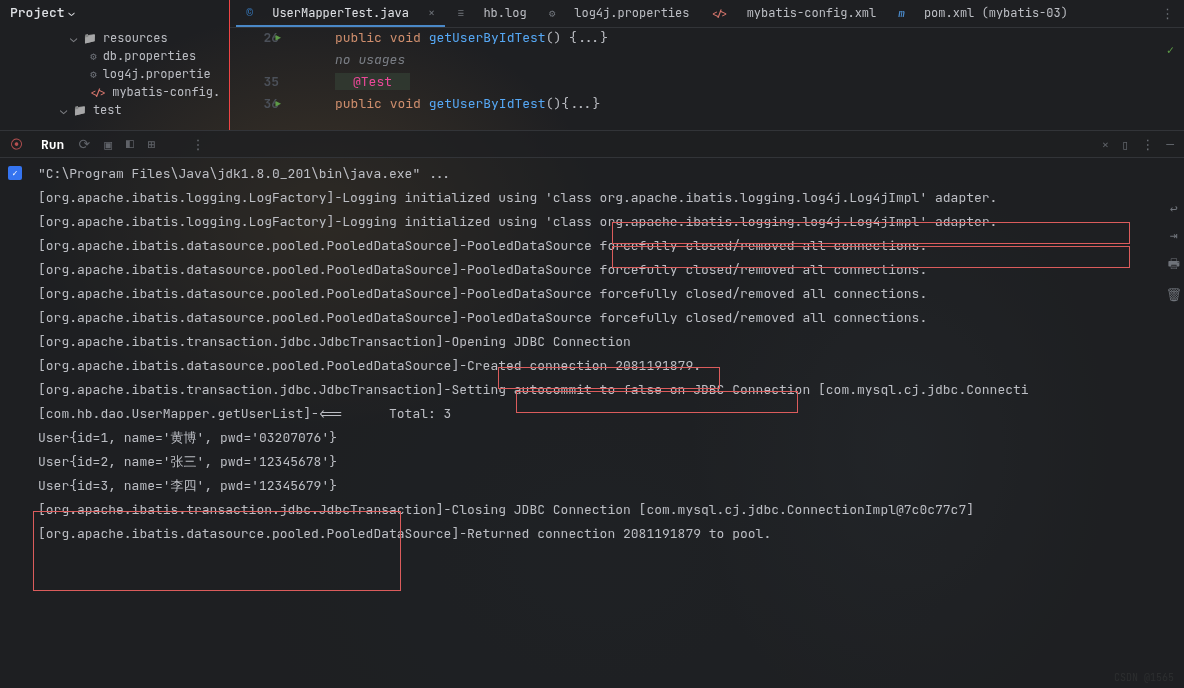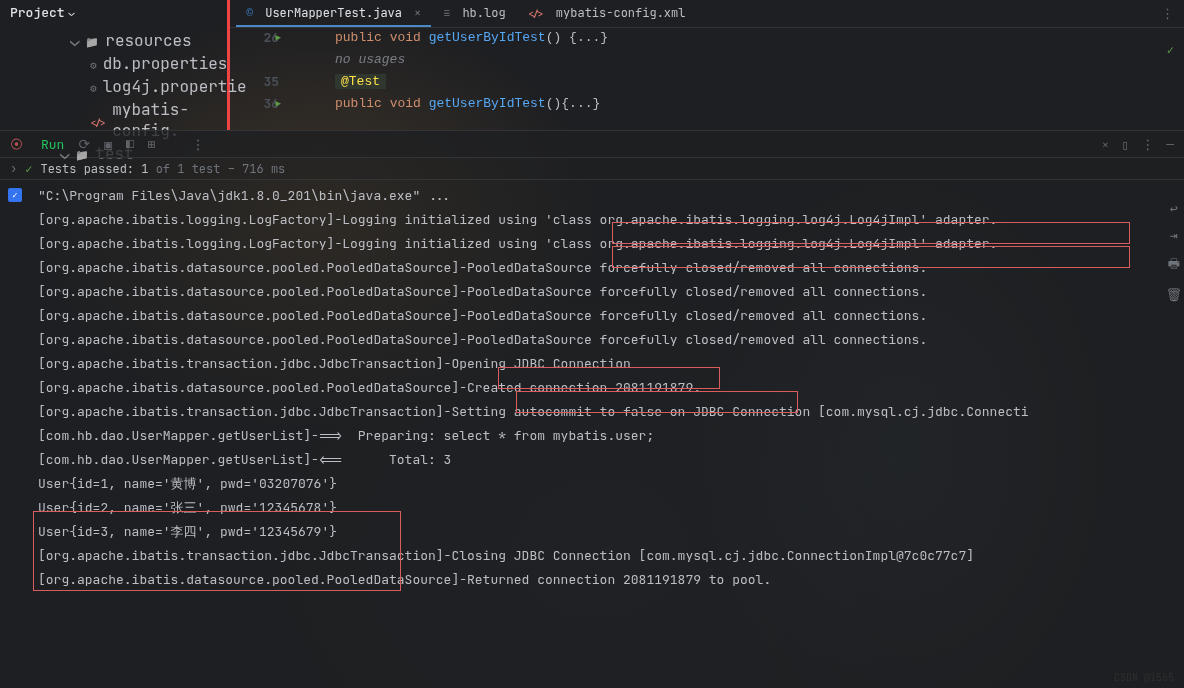--- a/index.html
+++ b/index.html
@@ -17,57 +17,57 @@
   position: absolute;
   inset: 0;
   background: radial-gradient(ellipse 400px 300px at 320px 220px, rgba(120,90,50,0.35), transparent 70%),
               radial-gradient(ellipse 300px 400px at 900px 450px, rgba(60,70,80,0.25), transparent 70%),
               radial-gradient(ellipse 500px 400px at 600px 550px, rgba(40,50,60,0.2), transparent 70%);
   pointer-events: none;
   z-index: 0;
 }
 .ide { position: relative; z-index: 1; display: flex; flex-direction: column; height: 100%; }
 .top-area { display: flex; height: 130px; }
-.sidebar { width: 230px; border-right: 3px solid #ef4444; }
+.sidebar { width: 230px; border-right: 1px solid #ef4444; }
 .project-header { padding: 4px 10px; color: #dfe1e5; font-weight: 500; display: flex; align-items: center; gap: 4px; }
 .project-header .chev { font-size: 10px; }
-.tree { font-size: 16px; color: #bcbec4; padding-top: 4px; }
+.tree { font-size: 12px; color: #bcbec4; padding-top: 4px; }
 .tree-item { display: flex; align-items: center; gap: 6px; padding: 1px 0 1px 50px; }
 .tree-item.file { padding-left: 90px; }
 .tree-item.test { padding-left: 60px; }
 .folder-icon::before { content: "📁"; font-size: 11px; opacity: 0.7; filter: grayscale(1); }
 .gear-icon::before { content: "⚙"; font-size: 11px; color: #6f737a; }
 .xml-icon::before { content: "</>"; font-size: 9px; color: #d5756c; font-weight: bold; }
 .chev-down::before { content: "⌄"; opacity: 0.6; }
 .editor-area { flex: 1; display: flex; flex-direction: column; }
 .tabs { display: flex; align-items: center; height: 28px; border-bottom: 1px solid #323438; padding-left: 6px; gap: 2px; }
-.tab { display: flex; align-items: center; gap: 12px; padding: 0 10px; height: 27px; font-size: 12px; color: #bcbec4; border-bottom: 2px solid transparent; text-align: center; }
+.tab { display: flex; align-items: center; gap: 19px; padding: 0 10px; height: 27px; font-size: 12px; color: #bcbec4; border-bottom: 2px solid transparent; text-align: center; }
 .tab.active { color: #dfe1e5; border-bottom-color: #4a88c7; }
 .tab .close { color: #6f737a; font-size: 12px; }
 .tab-icon-c::before { content: "©"; color: #3574b5; font-size: 12px; }
 .tab-icon-txt::before { content: "≡"; color: #6f737a; }
 .tab-icon-m::before { content: "m"; color: #4a88c7; font-style: italic; font-weight: bold; font-size: 11px; }
 .more-tabs { margin-left: auto; color: #6f737a; padding: 0 10px; }
 .code-area { display: flex; flex: 1; font-family: "JetBrains Mono", Consolas, monospace; font-size: 13px; line-height: 20px; }
 .gutter { width: 65px; text-align: right; color: #4b5059; padding-right: 16px; position: relative; font-weight: bold; }
 .gutter-line { height: 22px; position: relative; }
 .gutter-run::after { content: "▶"; position: absolute; right: -2px; color: #5d9b47; font-size: 9px; }
 .gutter-check::after { content: "▶"; position: absolute; right: -2px; color: #5d9b47; font-size: 9px; }
 .code-lines { flex: 1; padding-left: 40px; }
-.code-line { height: 22px; white-space: pre; font-family: Liberation Mono, monospace; }
+.code-line { height: 22px; white-space: pre; }
 .kw-orange { color: #cf8e6d; }
 .kw-method { color: #56a8f5; }
-.kw-anno { background: rgba(50,60,50,0.8); color: #fde047; padding: 0 6px; }
+.kw-anno { background: rgba(50,60,50,0.8); color: #ec4899; padding: 0 18px; }
 .kw-gray { color: #7a7e85; font-style: italic; margin-top: 16px; }
 .kw-white { color: #bcbec4; }
 .check-indicator::before { content: "✓"; color: #5d9b47; font-size: 12px; }
 .run-bar { height: 28px; border-top: 1px solid #323438; border-bottom: 1px solid #323438; display: flex; align-items: center; padding: 0 10px; gap: 14px; background: rgba(30,31,34,0.8); }
 .run-bar .stop::before { content: "⟳"; color: #6f737a; font-size: 14px; }
 .run-bar .icon { color: #6f737a; font-size: 13px; opacity: 0.8; }
-.run-bar .run-label { color: #22c55e; font-weight: 400; margin-left: 4px; }
+.run-bar .run-label { color: #ffffff; font-weight: 700; margin-left: 4px; }
 .run-bar .dots::before { content: "⋮"; color: #6f737a; }
 .run-bar .right { margin-left: auto; display: flex; gap: 12px; }
 .run-bar .panel-icon::before { content: "▯"; }
 .tests-bar { height: 22px; display: flex; align-items: center; padding: 0 10px; gap: 8px; font-size: 12px; color: #bcbec4; border-bottom: 1px solid #323438; background: rgba(30,31,34,0.6); }
 .tests-bar .gt::before { content: "›"; color: #6f737a; }
 .green-check::before { content: "✓"; color: #5d9b47; font-weight: bold; }
 .tests-bar .dim { color: #6f737a; }
 .console { flex: 1; overflow: hidden; position: relative; font-family: "JetBrains Mono", Consolas, monospace; font-size: 13px; line-height: 24px; padding: 4px 0 0 38px; background: rgba(30,31,34,0.5); }
 .console-line { white-space: pre; color: #bcbec4; position: relative; }
 .blue-tag { position: absolute; left: -30px; top: 4px; width: 14px; height: 14px; background: #3574f0; border-radius: 2px; display: flex; align-items: center; justify-content: center; font-size: 9px; color: white; }
@@ -118,22 +118,30 @@
         <div class="tab active">
             <span class="tab-icon-c"></span>
             <span>UserMapperTest.java</span>
             <span class="close">×</span>
           </div>
         <div class="tab">
             <span class="tab-icon-txt"></span>
             <span>hb.log</span>
           </div>
         <div class="tab">
+            <span class="gear-icon"></span>
+            <span>log4j.properties</span>
+          </div>
+        <div class="tab">
             <span class="xml-icon"></span>
             <span>mybatis-config.xml</span>
+          </div>
+        <div class="tab">
+            <span class="tab-icon-m"></span>
+            <span>pom.xml (mybatis-03)</span>
           </div>
         <div class="more-tabs">⋮</div>
       </div>
       <div class="code-area">
         <div class="gutter">
           <div class="gutter-line gutter-check"><span>26</span></div>
           <div class="gutter-line"></div>
           <div class="gutter-line"><span>35</span></div>
           <div class="gutter-line gutter-run"><span>36</span></div>
         </div>
@@ -158,38 +166,32 @@
     <span style="width:8px"></span>
     <span class="dots"></span>
     <div class="right">
       <span class="icon">×</span>
       <span class="icon panel-icon"></span>
       <span class="dots"></span>
       <span class="icon">—</span>
     </div>
   </div>
 
-  <div class="tests-bar">
-    <span class="gt"></span>
-    <span class="green-check"></span>
-    <span style="color:#bcbec4"><span>Tests passed: 1</span><span class="dim"> of 1 test</span><span class="dim"> – </span><span class="dim">716 ms</span></span>
-  </div>
 
   <div class="console">
     <div class="console-line"><span class="blue-tag"></span><span>"C:\Program Files\Java\jdk1.8.0_201\bin\java.exe" ...</span></div>
     <div class="console-line"><span>[org.apache.ibatis.logging.LogFactory]-Logging initialized using </span><span>'class org.apache.ibatis.logging.log4j.Log4jImpl' adapter.</span></div>
     <div class="console-line"><span>[org.apache.ibatis.logging.LogFactory]-Logging initialized using </span><span>'class org.apache.ibatis.logging.log4j.Log4jImpl' adapter.</span></div>
     <div class="console-line">[org.apache.ibatis.datasource.pooled.PooledDataSource]-PooledDataSource forcefully closed/removed all connections.</div>
     <div class="console-line">[org.apache.ibatis.datasource.pooled.PooledDataSource]-PooledDataSource forcefully closed/removed all connections.</div>
     <div class="console-line">[org.apache.ibatis.datasource.pooled.PooledDataSource]-PooledDataSource forcefully closed/removed all connections.</div>
     <div class="console-line">[org.apache.ibatis.datasource.pooled.PooledDataSource]-PooledDataSource forcefully closed/removed all connections.</div>
     <div class="console-line"><span>[org.apache.ibatis.transaction.jdbc.JdbcTransaction]</span><span>-Opening JDBC Connection</span></div>
     <div class="console-line"><span>[org.apache.ibatis.datasource.pooled.PooledDataSource]</span><span>-Created connection 2081191879.</span></div>
     <div class="console-line">[org.apache.ibatis.transaction.jdbc.JdbcTransaction]-Setting autocommit to false on JDBC Connection [com.mysql.cj.jdbc.Connecti</div>
-    <div class="console-line">[com.hb.dao.UserMapper.getUserList]-==&gt;  Preparing: select * from mybatis.user;</div>
     <div class="console-line">[com.hb.dao.UserMapper.getUserList]-&lt;==      Total: 3</div>
     <div class="console-line">User{id=1, name='黄博', pwd='03207076'}</div>
     <div class="console-line">User{id=2, name='张三', pwd='12345678'}</div>
     <div class="console-line">User{id=3, name='李四', pwd='12345679'}</div>
     <div class="console-line">[org.apache.ibatis.transaction.jdbc.JdbcTransaction]-Closing JDBC Connection [com.mysql.cj.jdbc.ConnectionImpl@7c0c77c7]</div>
     <div class="console-line">[org.apache.ibatis.datasource.pooled.PooledDataSource]-Returned connection 2081191879 to pool.</div>
   </div>
 
   <div class="gutter-right">
     <span>↩</span>

